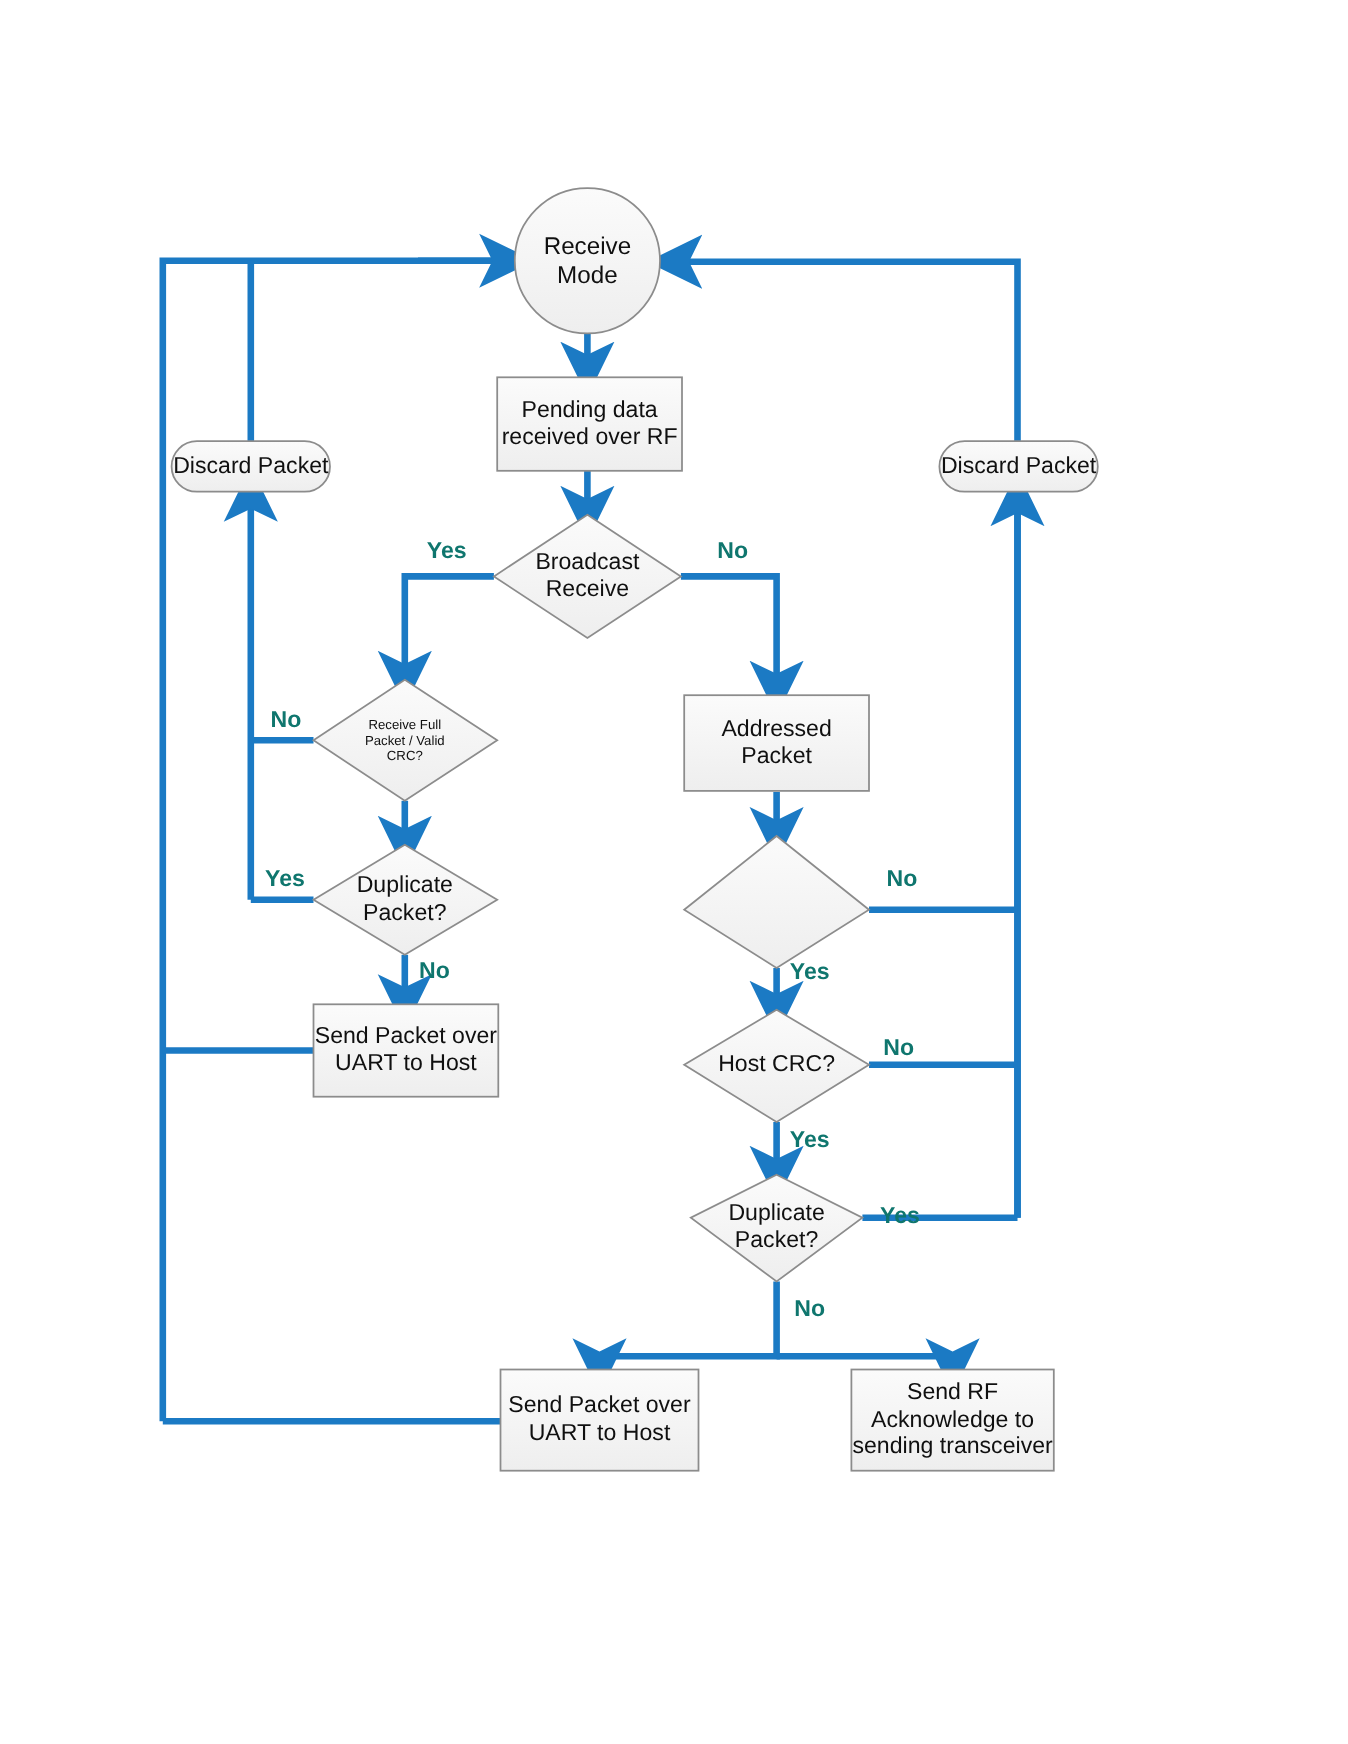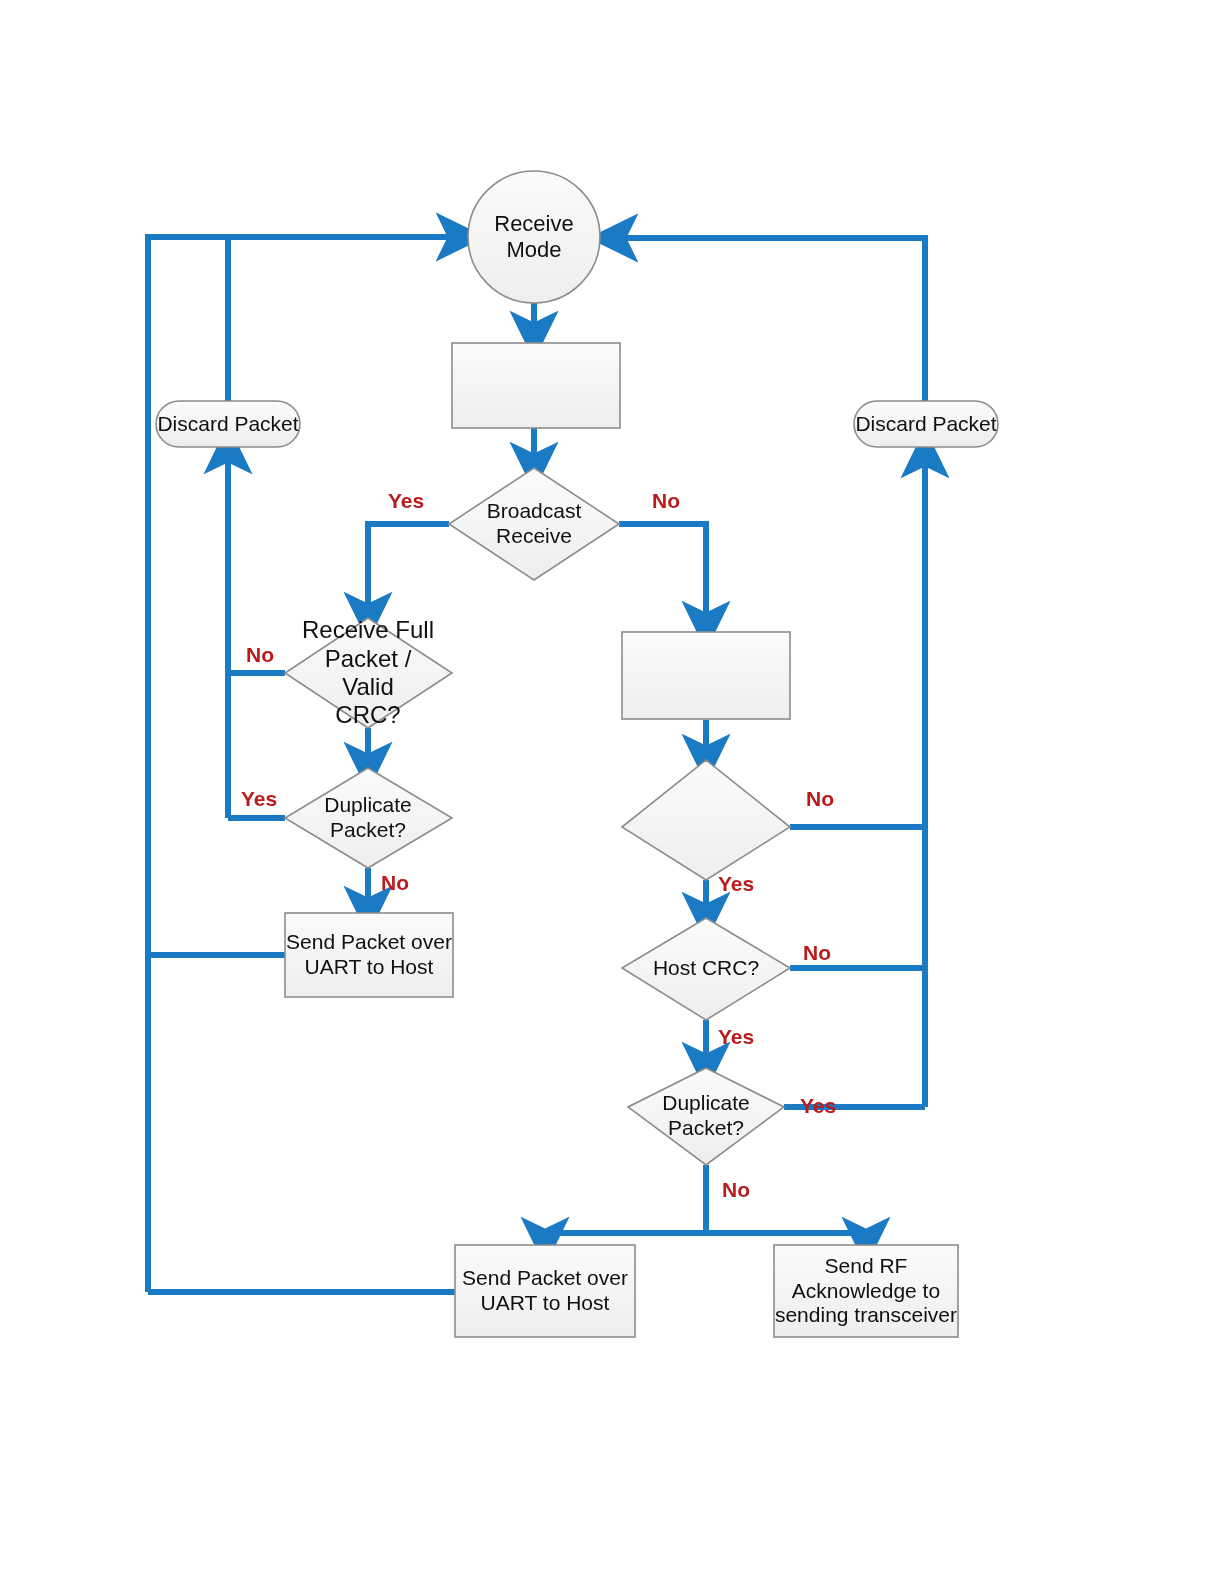--- a/index.html
+++ b/index.html
@@ -32,26 +32,26 @@
     align-items: center;
     justify-content: center;
     text-align: center;
     color: #101010;
     line-height: 1.18;
     pointer-events: none;
     white-space: pre-line;
   }
   .edge-label {
     position: absolute;
-    color: #b91c1c;
+    color: #0f766e;
     font-weight: 700;
     font-size: 21px;
     white-space: nowrap;
   }
-  .t-18 { font-size: 24px; text-align: center; }
+  .t-18 { font-size: 12px; text-align: center; }
   .t-21 { font-size: 21px; }
   .t-22 { font-size: 22px; }
 </style>
 </head>
 <body>
 
 <div id="canvas-root">
 
   <svg class="flow-svg" viewBox="0 0 1225 1585">
     <defs>
@@ -142,38 +142,41 @@
 
       <rect x="455" y="1245" width="180" height="92"></rect>
 
       <rect x="774" y="1245" width="184" height="92"></rect>
     </g>
   </svg>
 
   <div class="node-label t-22" style="left:468px; top:204px; width:132px; height:66px;">Receive
 Mode</div>
 
+  <div class="node-label t-21" style="left:452px; top:343px; width:168px; height:85px;">Pending data
+received over RF</div>
 
   <div class="node-label t-21" style="left:466px; top:493px; width:136px; height:62px;">Broadcast
 Receive</div>
 
   <div class="node-label t-21" style="left:156px; top:401px; width:144px; height:46px;">Discard Packet</div>
 
   <div class="node-label t-21" style="left:854px; top:401px; width:144px; height:46px;">Discard Packet</div>
 
   <div class="node-label t-18" style="left:300px; top:639px; width:136px; height:68px;">Receive Full
 Packet / Valid
 CRC?</div>
 
   <div class="node-label t-21" style="left:300px; top:787px; width:136px; height:62px;">Duplicate
 Packet?</div>
 
   <div class="node-label t-21" style="left:285px; top:913px; width:168px; height:84px;">Send Packet over
 UART to Host</div>
 
+  <div class="node-label t-21" style="left:622px; top:632px; width:168px; height:87px;">Addressed Packet</div>
 
 
   <div class="node-label t-21" style="left:634px; top:950px; width:144px; height:36px;">Host CRC?</div>
 
   <div class="node-label t-21" style="left:640px; top:1085px; width:132px; height:62px;">Duplicate
 Packet?</div>
 
   <div class="node-label t-21" style="left:455px; top:1245px; width:180px; height:92px;">Send Packet over
 UART to Host</div>
 

